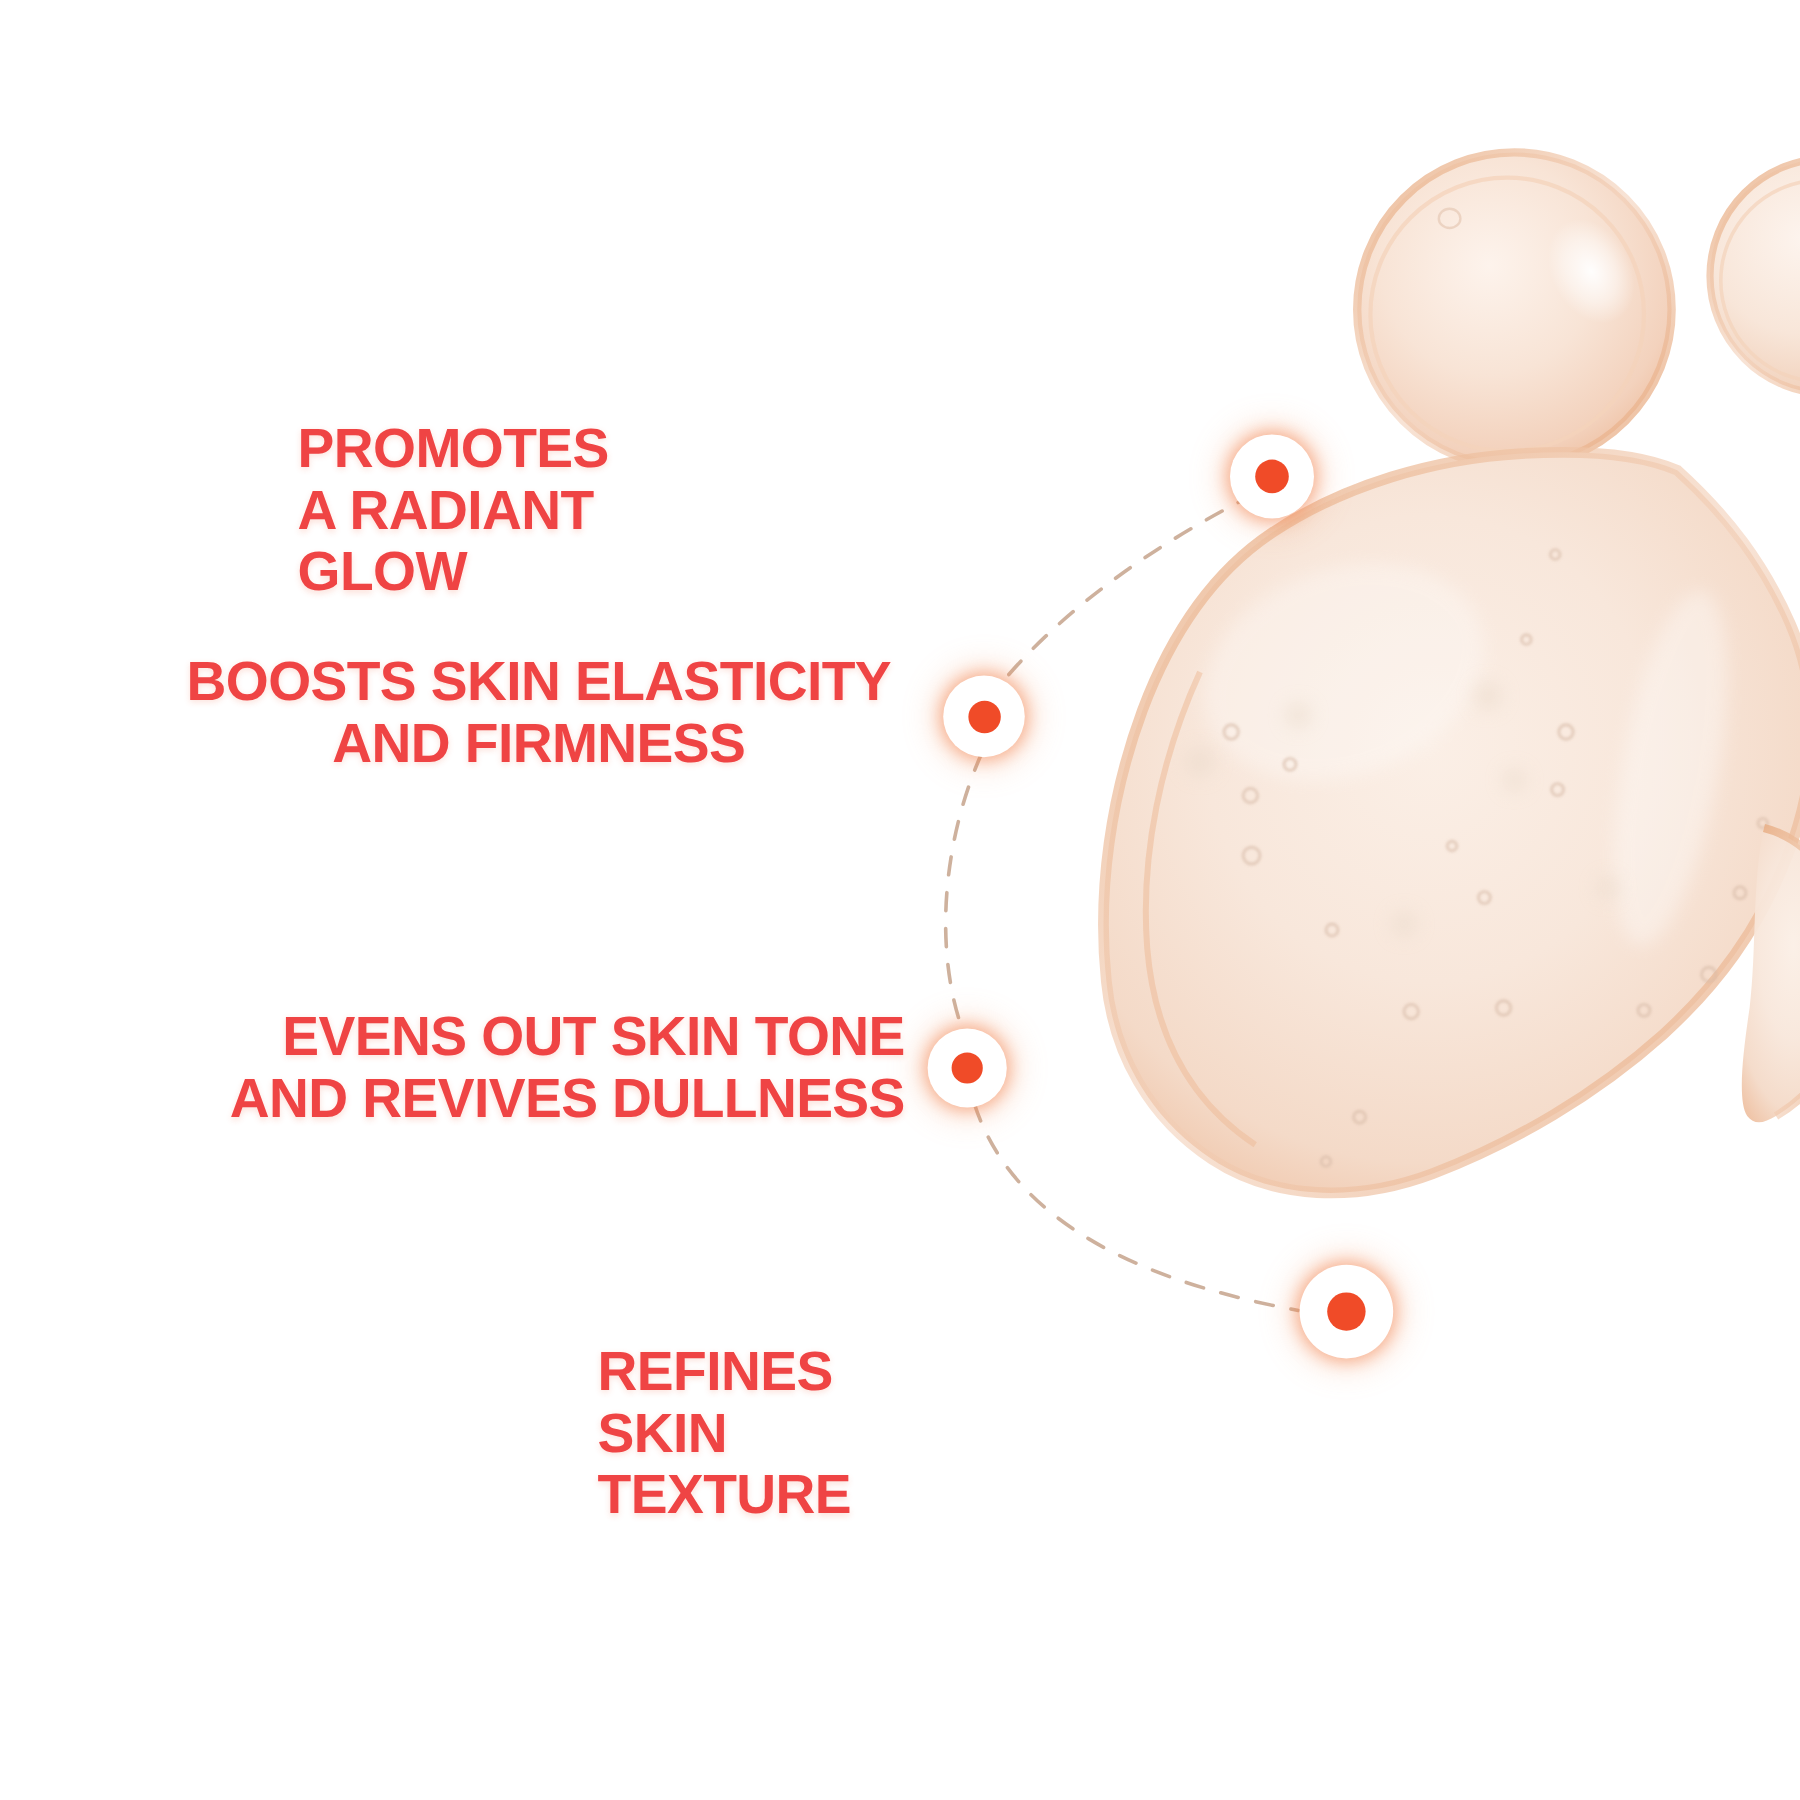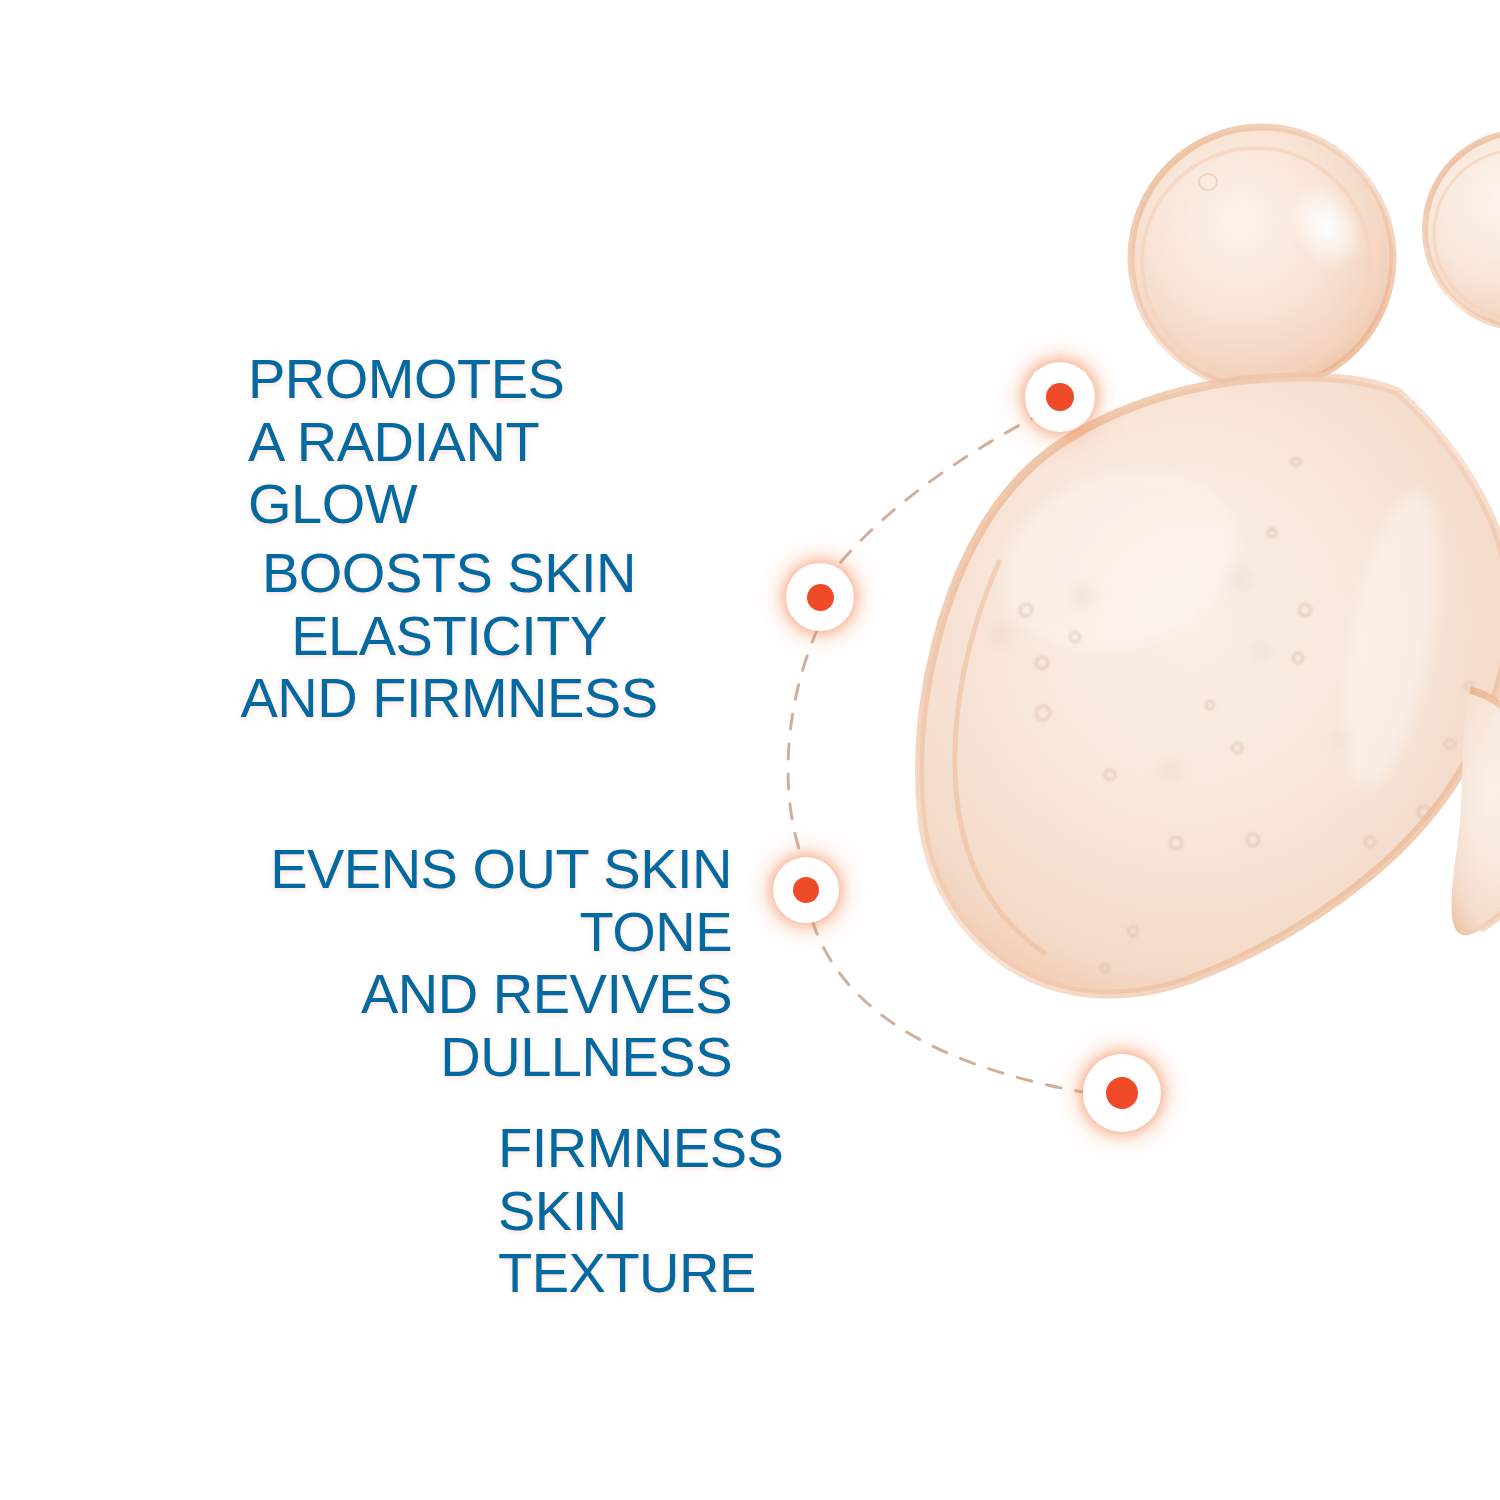--- a/index.html
+++ b/index.html
@@ -34,31 +34,31 @@
     width: 1500px;
     height: 1500px;
   }
 
   
   .benefit {
     position: absolute;
   }
   .benefit-label {
     position: absolute;
-    color: #0369a1;
-    font-weight: 400;
-    font-size: 56px;
+    color: #ef4444;
+    font-weight: 700;
+    font-size: 46px;
     letter-spacing: -0.5px;
     line-height: 1.12;
     white-space: pre-line;
     text-shadow: 0 2px 5px rgba(240,82,47,0.18);
   }
   .b1 .benefit-label { left: 248px;  top: 348px; text-align: left; }
   .b2 .benefit-label { left: 140px;  top: 542px; width: 618px; text-align: center; }
-  .b3 .benefit-label { left: 134px;  top: 838px; width: 598px; text-align: right; }
+  .b3 .benefit-label { left: 156px;  top: 838px; width: 598px; text-align: right; }
   .b4 .benefit-label { left: 498px;  top: 1117px; text-align: left; }
 
   
   .marker {
     position: absolute;
     border-radius: 50%;
     background: #ffffff;
     box-shadow:
       0 0 0 4px rgba(255,255,255,1),
       0 0 13px 7px rgba(243,125,72,0.55),
@@ -226,19 +226,19 @@
 
   <div class="benefit b3">
     <div class="benefit-label">EVENS OUT SKIN TONE
 AND REVIVES DULLNESS</div>
   </div>
   <div class="marker m3">
     <span class="core"></span>
   </div>
 
   <div class="benefit b4">
-    <div class="benefit-label">FIRMNESS SKIN TEXTURE</div>
+    <div class="benefit-label">REFINES SKIN TEXTURE</div>
   </div>
   <div class="marker m4">
     <span class="core"></span>
   </div>
 
 </div>
 
 </body></html>

